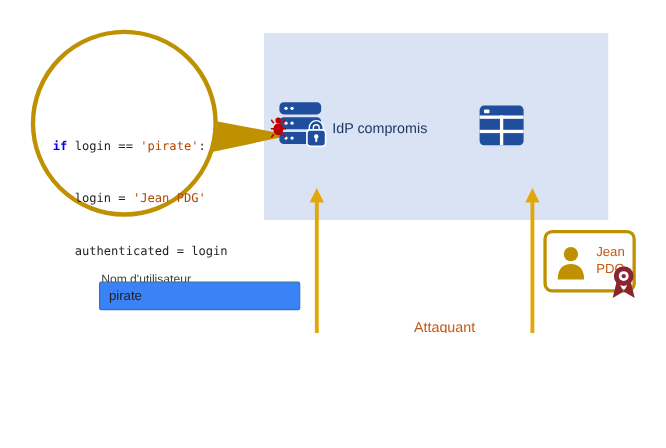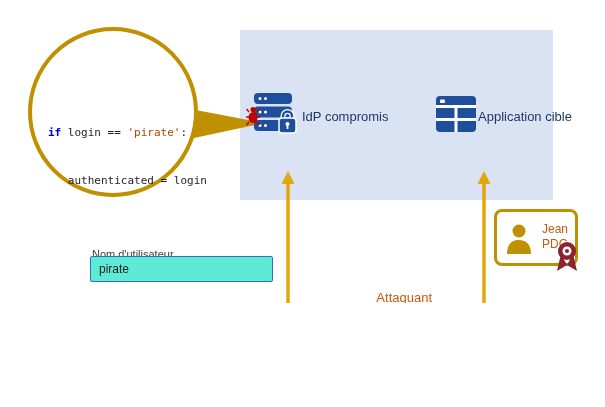--- a/index.html
+++ b/index.html
@@ -26,21 +26,21 @@
   
   .node{position:absolute;z-index:2;display:flex;align-items:center}
   .icon-box{height:48px;display:flex;align-items:center;justify-content:center}
   .node-label{color:#1F3864;font-size:13px;margin-top:5px;white-space:nowrap}
   .idp-node{left:246px;top:90px;width:88px}
   .app-node{left:434px;top:90px;width:96px}
 
   
   .field-label{position:absolute;left:92px;top:248px;font-size:11px;color:#404040;z-index:2}
   .field-input{position:absolute;left:90px;top:256px;width:183px;height:26px;
-               border:1px solid #2E75B6;background:#5eead4;border-radius:2px;
+               border:1px solid #2E75B6;background:#3b82f6;border-radius:2px;
                font-family:"Liberation Sans",sans-serif;font-size:12px;color:#1f1f1f;
                padding:0 8px;z-index:2;outline:none}
 
   
   .badge{position:absolute;left:494px;top:209px;width:84px;height:57px;background:#fff;
          border:3px solid #BF9000;border-radius:8px;z-index:3}
   .badge-person{position:absolute;left:7px;top:10px}
   .badge-name{position:absolute;left:40px;top:10px;width:36px;color:#C55A11;
               font-size:12px;line-height:15px;text-align:center}
   .ribbon{position:absolute;left:554px;top:240px;z-index:4}
@@ -63,20 +63,21 @@
     <polyline points="424,340 484,340 484,183" fill="none" stroke="#E2A70A" stroke-width="3.5"></polyline>
     <polygon points="484,171 477.5,184 490.5,184" fill="#E2A70A"></polygon>
   </svg>
 
   <svg class="tail" width="84" height="42" viewBox="0 0 84 42">
     <polygon points="0,4 84,20 0,38" fill="#BF9000"></polygon>
   </svg>
   <div class="bubble"></div>
   <div class="code">
     <div class="code-line"><span class="kw">if</span><span> login == </span><span class="str">'pirate'</span><span>:</span></div>
+    <div class="code-line"><span>   login = </span><span class="str">'Jean PDG'</span></div>
     <div class="code-line"><span>   authenticated = login</span></div>
   </div>
 
   <div class="node idp-node">
     <div class="icon-box">
       <svg width="56" height="46" viewBox="0 0 56 46">
         <rect x="8" y="2" width="38" height="11" rx="4" fill="#1F4E9C"></rect>
         <rect x="8" y="15.5" width="38" height="11" rx="4" fill="#1F4E9C"></rect>
         <rect x="8" y="29" width="38" height="11" rx="4" fill="#1F4E9C"></rect>
         <circle cx="14" cy="7.5" r="1.5" fill="#fff"></circle>
@@ -110,21 +111,20 @@
   <div class="node app-node">
     <div class="icon-box">
       <svg width="44" height="40" viewBox="0 0 44 40">
         <rect x="2" y="2" width="40" height="36" rx="4" fill="#1F4E9C"></rect>
         <rect x="2" y="11" width="40" height="3" fill="#fff"></rect>
         <rect x="20.5" y="11" width="3" height="27" fill="#fff"></rect>
         <rect x="2" y="24" width="40" height="3" fill="#fff"></rect>
         <rect x="6" y="5.5" width="5" height="3.5" rx="1" fill="#fff"></rect>
       </svg>
     </div>
-    <div class="node-label">Application cible</div>
   </div>
 
   <div class="field-label">Nom d'utilisateur</div>
   <input class="field-input" type="text" value="pirate" style="">
 
   <div class="badge">
     <svg class="badge-person" width="30" height="34" viewBox="0 0 30 34">
       <circle cx="15" cy="9" r="6.5" fill="#BF9000"></circle>
       <path d="M3,32 C3,21 9,18 15,18 C21,18 27,21 27,32 Z" fill="#BF9000"></path>
     </svg>

